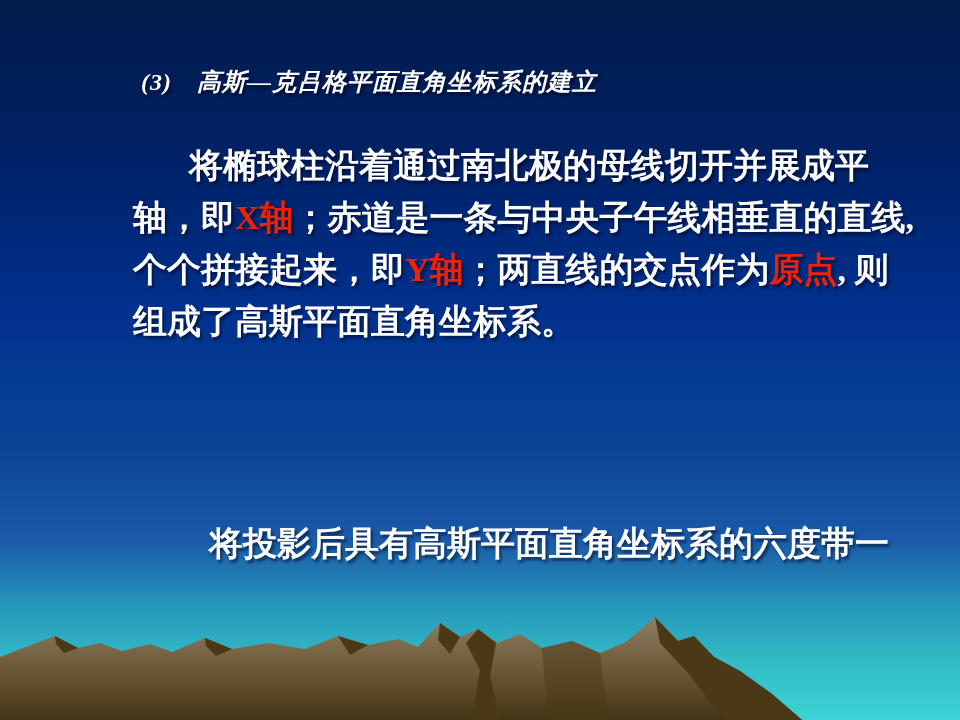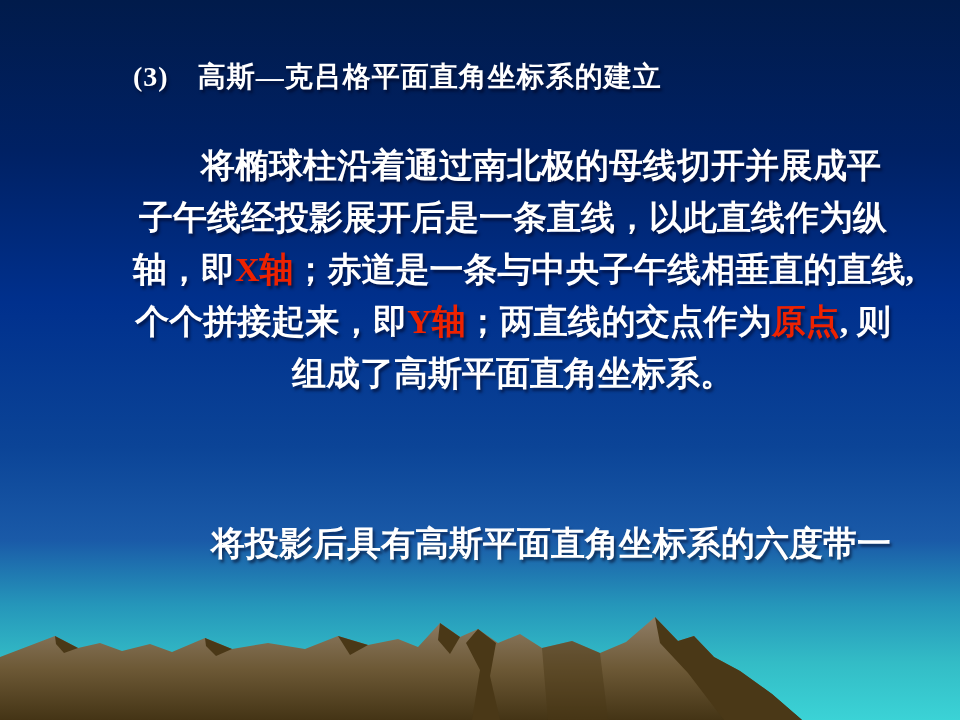--- a/index.html
+++ b/index.html
@@ -26,43 +26,43 @@
   .mountains {
     position: absolute;
     left: 0; bottom: 0;
     width: 960px; height: 110px;
     display: block;
   }
 
   .title {
     position: absolute;
     left: 133px; top: 58px;
-    margin: 0;
-    font-size: 28px;
+    margin: 8px;
+    font-size: 24px;
     font-weight: bold;
     letter-spacing: 1px;
     white-space: nowrap;
     text-shadow: 2px 3px 3px rgba(0, 0, 25, 0.55);
+    font-style: italic;
   }
 
   .body-text {
     position: absolute;
     left: 133px;
     width: 760px;
     font-size: 34px;
     text-shadow: 2px 3px 3px rgba(0, 0, 25, 0.55);
   }
   .p1 { top: 140px; }
   .p2 { top: 477px; margin-top: 41px; }
 
   .line {
     height: 52px;
     line-height: 52px;
     white-space: nowrap;
-    text-align: center;
   }
   .indent-a { padding-left: 56px; }
   .indent-b { padding-left: 76px; }
 
   .red { color: var(--accent-red, #ee2200); }
 
   .link {
     color: var(--link-teal, #3b9aa6);
     text-decoration: underline;
     text-decoration-thickness: 2px;
@@ -93,23 +93,20 @@
     <polygon fill="var(--mountain-shadow, #4a3817)" fill-opacity="0.45" points="542,38 572,31 600,43 608,110 548,110"></polygon>
   </svg>
 
   <h1 class="title">(3)　高斯—克吕格平面直角坐标系的建立</h1>
 
   <div class="body-text p1">
     <div class="line indent-a">
       <span>将椭球柱沿着通过南北极的母线切开并展成平</span>
     </div>
     <div class="line">
-      <span>子午线经投影展开后是一条直线，以此直线作为纵</span>
-    </div>
-    <div class="line">
       <span>轴，即</span><span class="red">X轴</span><span>；赤道是一条与中央子午线相垂直的直线,</span>
     </div>
     <div class="line">
       <span>个个拼接起来，即</span><span class="red">Y轴</span><span>；两直线的交点作为</span><span class="red">原点</span><span>, 则</span>
     </div>
     <div class="line">
       <span>组成了高斯平面直角坐标系。</span>
     </div>
   </div>
 

